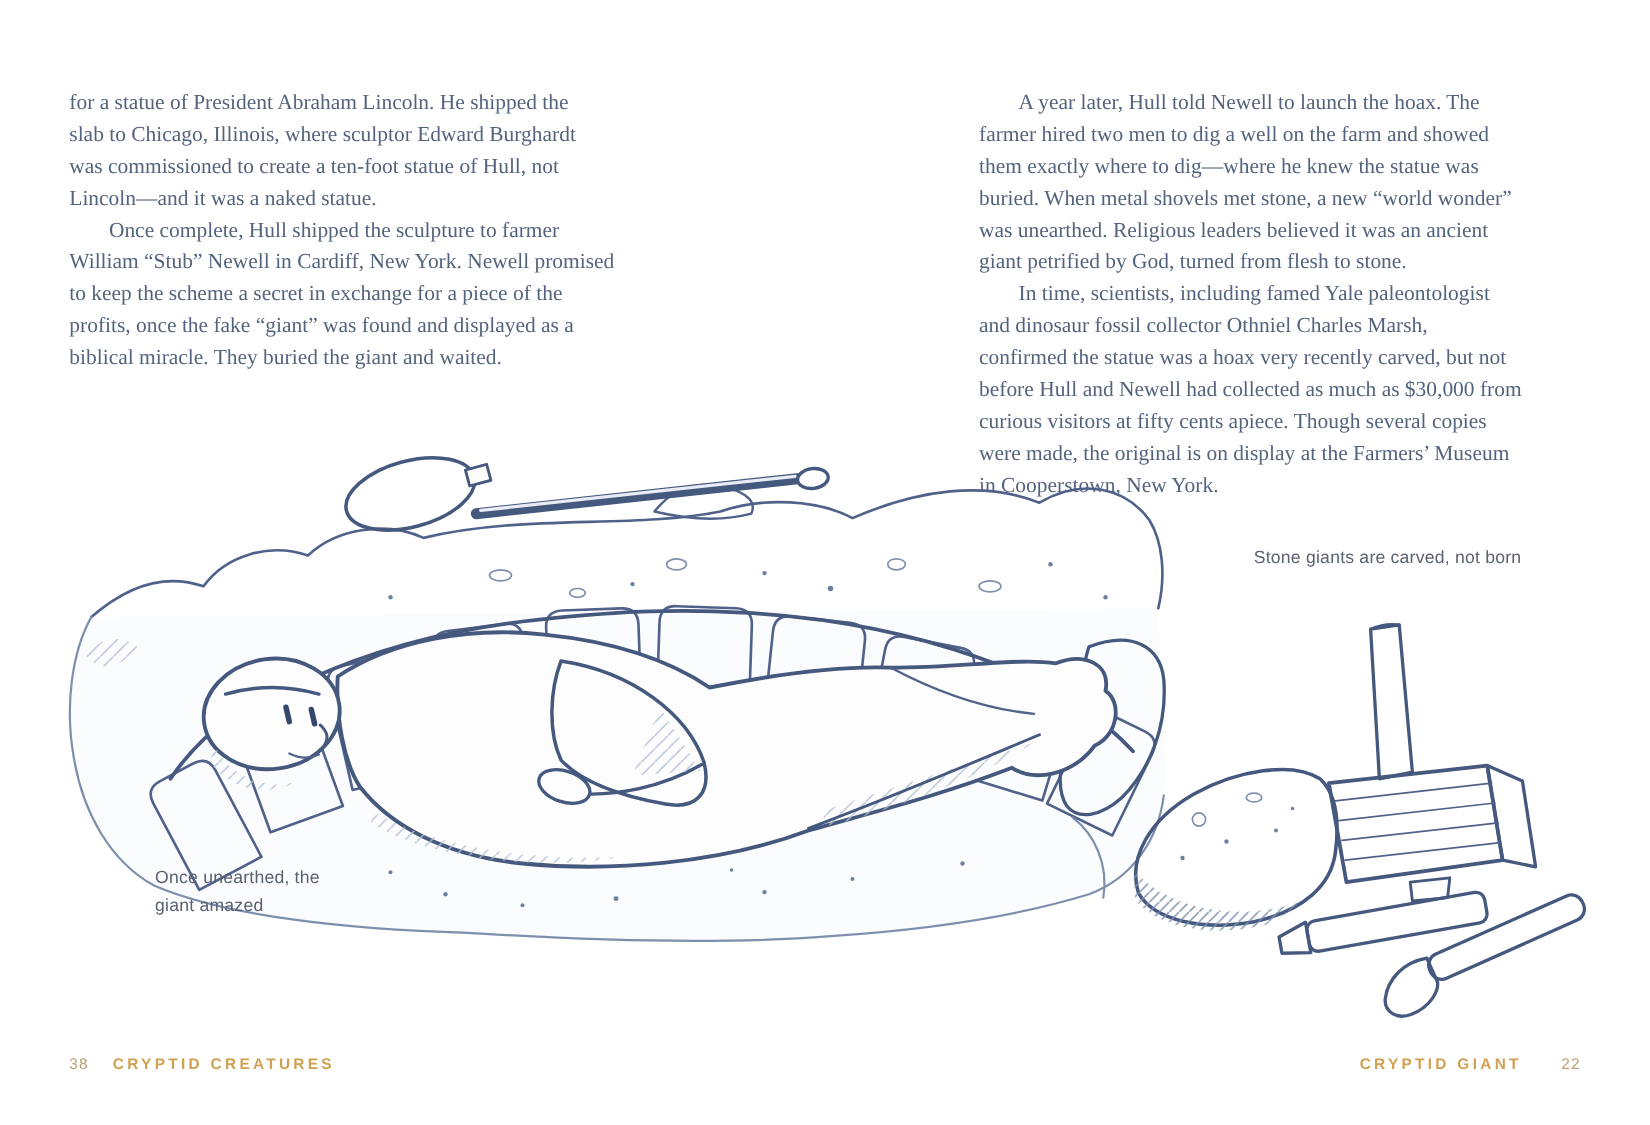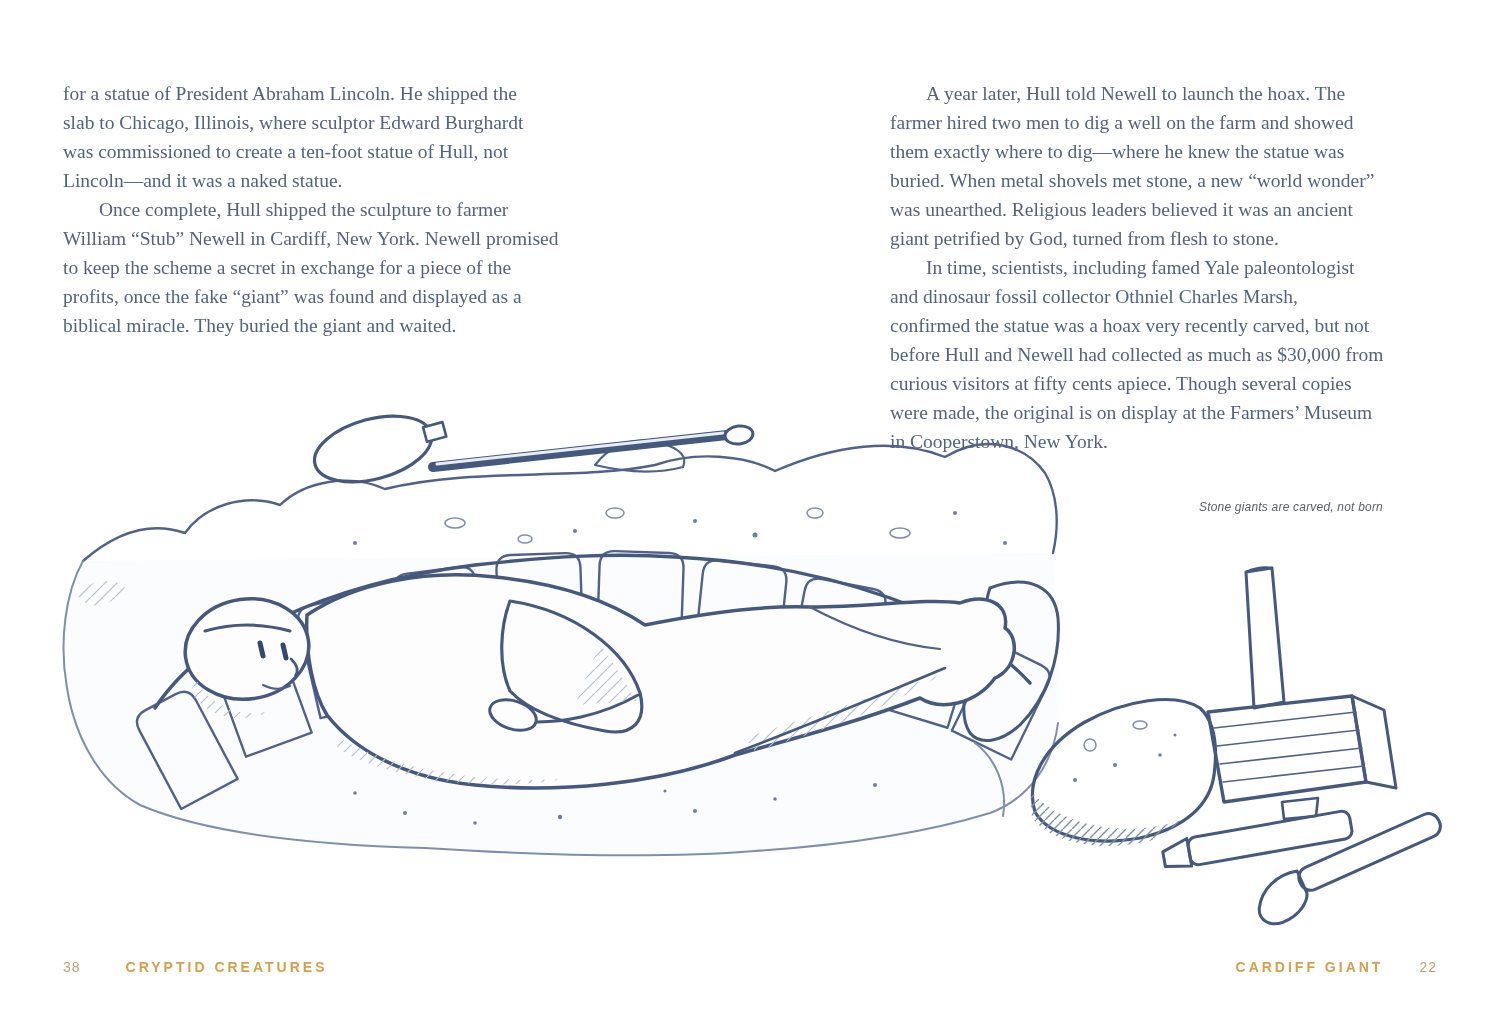--- a/index.html
+++ b/index.html
@@ -7,28 +7,28 @@
     --sketch:#51628a; --sketchDark:#45587d; --hatch:#8b9cba;
   }
   html,body{margin:0;padding:0;background:#ffffff;}
   .spread{position:relative;width:1500px;height:1023px;background:#ffffff;overflow:hidden;
           font-family:"Liberation Serif",serif;}
   .bodycol{position:absolute;width:625px;font-size:19.5px;line-height:29px;color:var(--ink);}
   .bodycol p{margin:0;white-space:pre-line;}
   .bodycol p.indent{text-indent:36px;}
   .col-left{left:63px;top:79px;}
   .col-right{left:890px;top:79px;}
-  .caption{position:absolute;font-family:"Liberation Sans",sans-serif;font-style:italic;
-           font-size:12px;line-height:25px;color:var(--caption);white-space:pre-line;z-index:3;
+  .caption{position:absolute;font-family:"Liberation Sans",sans-serif;
+           font-size:16px;line-height:25px;color:var(--caption);white-space:pre-line;z-index:3;
            letter-spacing:.2px;}
   .caption-left{left:141px;top:786px;}
   .caption-right{top:495px;right:117px;text-align:right;}
   .footer{position:absolute;top:959px;display:flex;align-items:baseline;z-index:3;
           font-family:"Liberation Sans",sans-serif;}
-  .footer-left{left:63px;gap:45px;align-items:center;}
+  .footer-left{left:63px;gap:22px;align-items:center;}
   .footer-right{right:63px;gap:36px;}
   .folio{font-size:14px;font-weight:bold;letter-spacing:3px;color:var(--gold);}
   .pagenum{font-size:14px;letter-spacing:1px;color:var(--pagenum);}
   .illo{position:absolute;z-index:1;}
   .illo-excavation{left:55px;top:393px;}
   .illo-tools{left:1000px;top:550px;}
   
   .lnD{stroke:var(--sketchDark);fill:none;stroke-linecap:round;stroke-linejoin:round;}
   .lnM{stroke:var(--sketch);fill:none;stroke-linecap:round;stroke-linejoin:round;}
   .lnL{stroke:#7e8fae;fill:none;stroke-linecap:round;stroke-linejoin:round;}
@@ -227,24 +227,26 @@
 giant petrified by God, turned from flesh to stone.</p>
     <p class="indent">In time, scientists, including famed Yale paleontologist
 and dinosaur fossil collector Othniel Charles Marsh,
 confirmed the statue was a hoax very recently carved, but not
 before Hull and Newell had collected as much as $30,000 from
 curious visitors at fifty cents apiece. Though several copies
 were made, the original is on display at the Farmers’ Museum
 in Cooperstown, New York.</p>
   </div>
 
+  <div class="caption caption-left">Once unearthed, the
+giant amazed</div>
   <div class="caption caption-right">Stone giants are carved, not born</div>
 
   <div class="footer footer-left">
     <span class="pagenum">38</span>
     <span class="folio">CRYPTID CREATURES</span>
   </div>
   <div class="footer footer-right">
-    <span class="folio">CARDIFF GIANT</span>
+    <span class="folio">CRYPTID GIANT</span>
     <span class="pagenum">22</span>
   </div>
 
 </div>
 
 </body></html>

